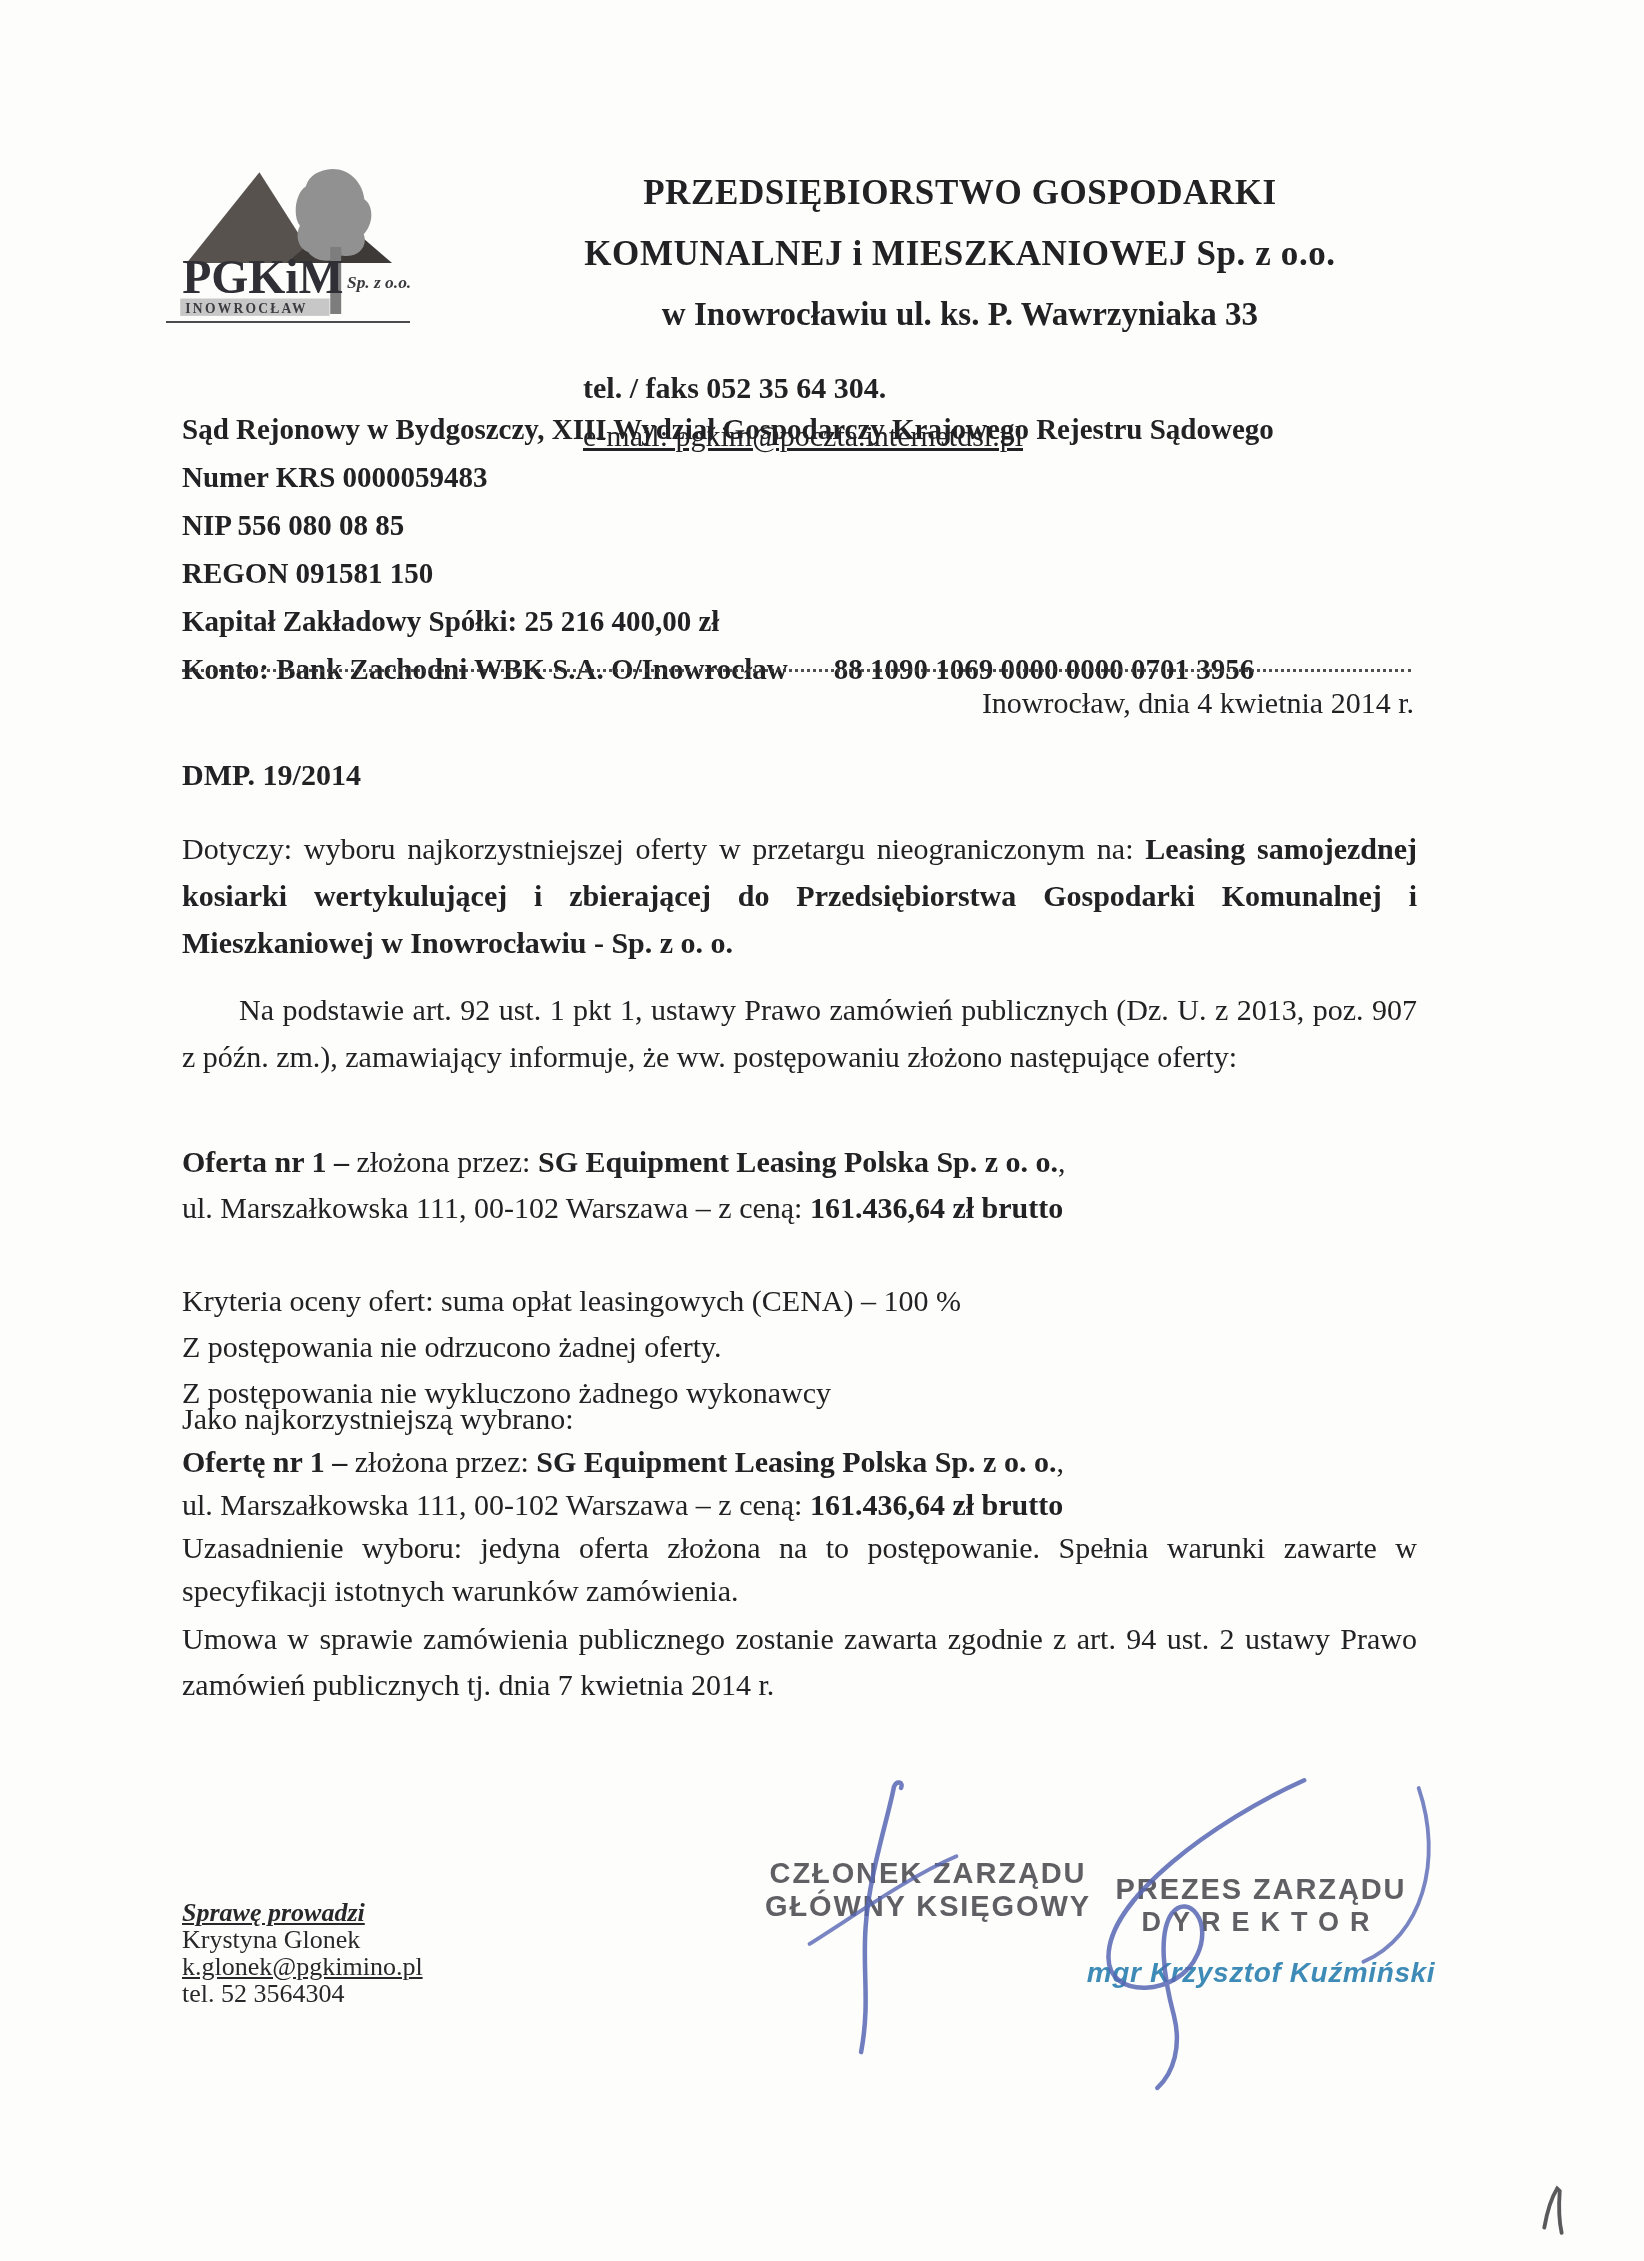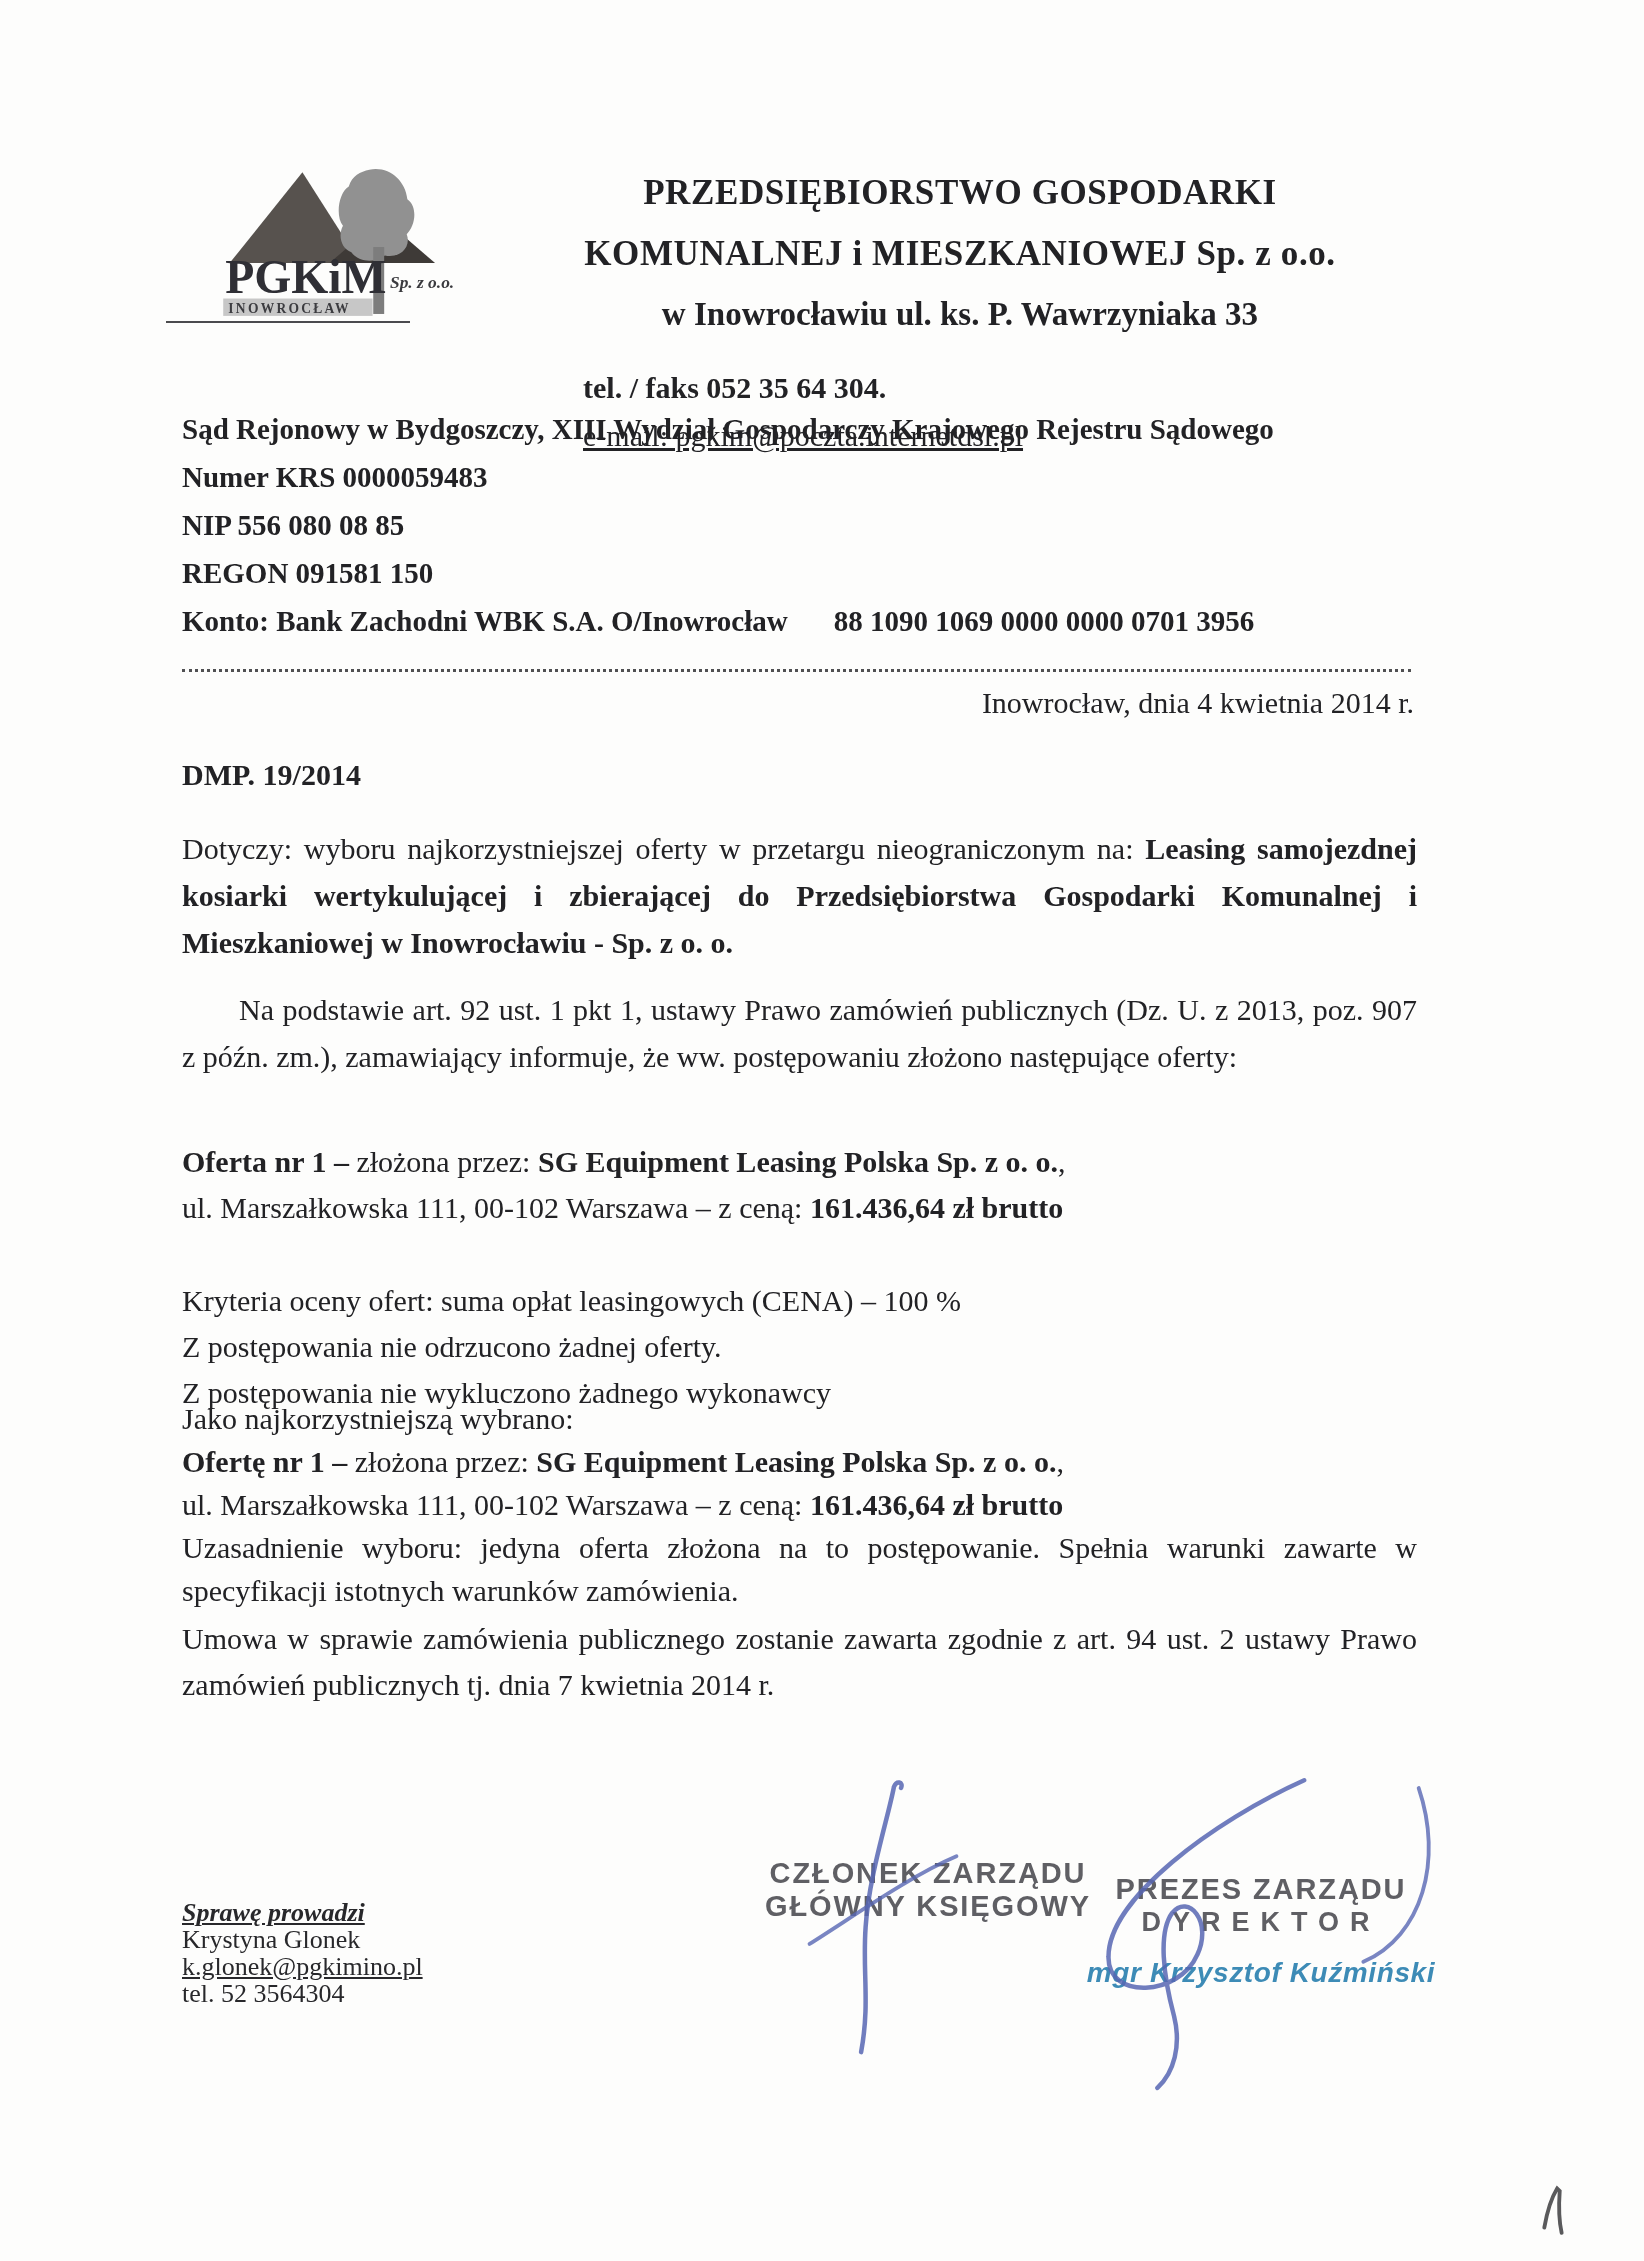--- a/index.html
+++ b/index.html
@@ -1,21 +1,21 @@
 <!DOCTYPE html>
 <html lang="pl" style="font-size:10.3px"><head>
 <meta charset="utf-8">
 <style>
   html,body{margin:0;padding:0;background:#ffffff;}
   .sheet{
     position:relative;width:1644px;height:2261px;background:#fdfdfc;
     font-family:"Liberation Serif", serif;color:#222225;overflow:hidden;
   }
   
-  .logo{position:absolute;left:177px;top:158px;width:235px;height:160px;margin-left:43px;}
+  .logo{position:absolute;left:177px;top:158px;width:235px;height:160px;}
   .logo-rule{position:absolute;left:166px;top:321px;width:244px;border-top:2.6px solid #4b4b4e;}
   .header{position:absolute;left:496px;top:162px;width:928px;font-weight:bold;}
   .header .h1{font-size:35px;line-height:61px;text-align:center;letter-spacing:0.6px;}
   .header .h2{font-size:35px;line-height:61px;text-align:center;letter-spacing:0.6px;}
   .header .h3{font-size:33px;line-height:60px;text-align:center;}
   .header .h4{font-size:30px;line-height:48px;text-align:left;padding-left:87px;margin-top:20px;}
   .header .h5{font-size:30px;line-height:48px;text-align:left;padding-left:87px;font-weight:normal;text-decoration:underline;}
   
   .registry{position:absolute;left:182px;top:405px;width:1235px;font-weight:bold;font-size:29px;}
   .registry .rline{line-height:48px;white-space:nowrap;}
@@ -80,20 +80,21 @@
     <div class="h3">w Inowrocławiu ul. ks. P. Wawrzyniaka 33</div>
     <div class="h4">tel. / faks 052 35 64 304.</div>
     <div class="h5">e-mail: pgkim@poczta.internetdsl.pl</div>
   </div>
 
   <div class="registry">
     <div class="rline">Sąd Rejonowy w Bydgoszczy, XIII Wydział Gospodarczy Krajowego Rejestru Sądowego</div>
     <div class="rline">Numer KRS 0000059483</div>
     <div class="rline">NIP 556 080 08 85</div>
     <div class="rline">REGON 091581 150</div>
+    <div class="rline">Kapitał Zakładowy Spółki: 25 216 400,00 zł</div>
     <div class="rline">
       <span>Konto: Bank Zachodni WBK S.A. O/Inowrocław</span><span class="acct-num">88 1090 1069 0000 0000 0701 3956</span>
     </div>
   </div>
 
   <div class="dots"></div>
   <div class="date">Inowrocław, dnia 4 kwietnia 2014 r.</div>
   <div class="ref">DMP. 19/2014</div>
 
   <div class="para subject">

